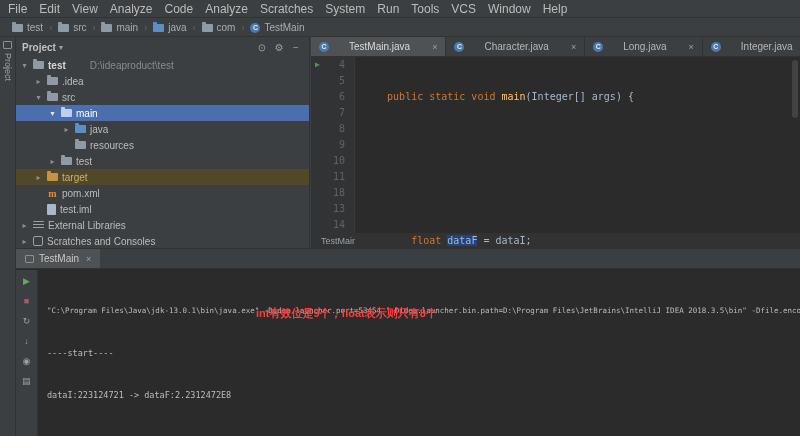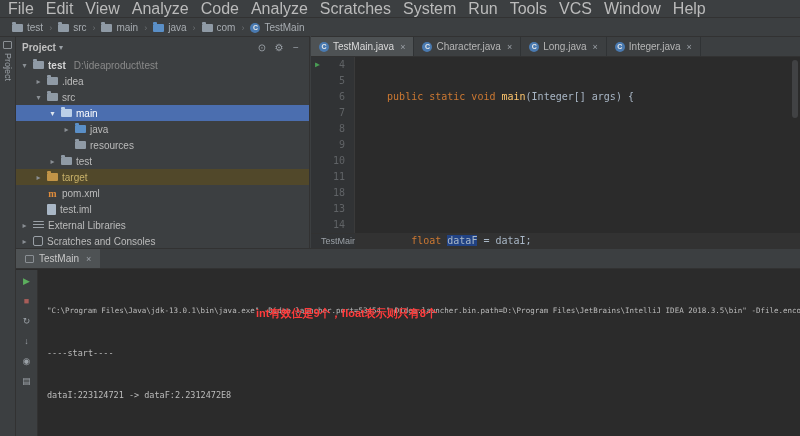--- a/index.html
+++ b/index.html
@@ -1,20 +1,20 @@
 <!DOCTYPE html>
 <html><head>
 <meta charset="utf-8">
 <style>
   *{box-sizing:border-box;margin:0;padding:0}
   body{background:#1e1e1e;font-family:"Liberation Sans",sans-serif;-webkit-font-smoothing:antialiased}
   .app{position:relative;width:800px;height:436px;background:#3c3f41;overflow:hidden;color:#bbbbbb}
 
   
-  .menubar{position:absolute;top:0;left:0;right:0;height:18px;background:#3c3f41;border-bottom:1px solid #323232;display:flex;align-items:center;font-size:16px;color:#bbbbbb;padding-left:2px}
+  .menubar{position:absolute;top:0;left:0;right:0;height:18px;background:#3c3f41;border-bottom:1px solid #323232;display:flex;align-items:center;font-size:12px;color:#bbbbbb;padding-left:2px}
   .mi{padding:0 6px;cursor:default}
 
   
   .navbar{position:absolute;top:19px;left:0;right:0;height:17px;display:flex;align-items:center;font-size:10px;color:#a8adb2;padding-left:10px}
   .crumb{display:flex;align-items:center;gap:4px;padding:0 2px}
   .csep{color:#6c7073;font-size:9px;padding:0 4px}
 
   
   .fold{display:inline-block;width:11px;height:8px;background:#8f9aa5;border-radius:1px;position:relative;flex:0 0 11px}
   .fold:before{content:"";position:absolute;top:-2px;left:0;width:4px;height:2px;background:inherit;border-radius:1px 1px 0 0}
@@ -38,30 +38,30 @@
   .phead .hic{width:14px;text-align:center;color:#9aa0a6;font-size:10px;margin-left:3px;cursor:default}
   .tree{font-size:10px}
   .trow{height:16px;display:flex;align-items:center;gap:4px;color:#bbbbbb;white-space:nowrap;cursor:default}
   .arrow{width:9px;flex:0 0 9px;font-size:8px;color:#8a8f94;text-align:center}
   .trow.sel{background:#4b6eaf;color:#ffffff}
   .trow.sel .arrow{color:#dfe6ee}
   .trow.sel .fold{background:#bcd0e8}
   .trow.excluded{background:#51482a}
   .trow.excluded .lbl{color:#c9b26a}
   .rootlbl{font-weight:bold;color:#d6d6d6}
-  .tpath{color:#8a8a8a;margin-left:4px}
+  .tpath{color:#8a8a8a;margin-left:20px}
   .mico{width:11px;flex:0 0 11px;text-align:center;font:bold 10px/11px "Liberation Serif",serif;color:#e08d3c}
   .ficon{width:9px;height:11px;flex:0 0 9px;background:#a9b7c6;border-radius:1px}
   .libicon{width:11px;height:9px;flex:0 0 11px;background:repeating-linear-gradient(#9aa0a6 0 1px,transparent 1px 3px);border-radius:1px}
   .scricon{width:10px;height:10px;flex:0 0 10px;border:1px solid #9aa0a6;border-radius:2px}
 
   
   .editor{position:absolute;top:36px;left:311px;right:0;height:212px;background:#2b2b2b;border-top:1px solid #323232}
   .tabs{height:20px;background:#3c3f41;display:flex;font-size:10px;border-bottom:1px solid #323232}
-  .tab{display:flex;align-items:center;gap:4px;padding:0 8px;border-right:1px solid #303335;color:#b6b6b6;cursor:default}
+  .tab{display:flex;align-items:center;gap:20px;padding:0 8px;border-right:1px solid #303335;color:#b6b6b6;cursor:default}
   .tab.on{background:#4e5254;color:#dadada}
   .tabx{color:#9aa0a6;font-size:9px;margin-left:2px}
 
   .codewrap{position:relative;height:176px;display:flex;font:10px/16px "DejaVu Sans Mono",monospace}
   .gutter{flex:0 0 44px;background:#313335;border-right:1px solid #3a3a3a;color:#606366;text-align:right;padding-right:9px;position:relative}
   .gl{height:16px}
   .runicon{position:absolute;left:4px;top:3px;color:#499c54;font-size:8px;line-height:10px;cursor:default}
   .codelines{flex:1;white-space:pre;color:#a9b7c6;position:relative}
   .cl{height:16px;padding-left:8px}
   .cl.cur{background:#323232}

